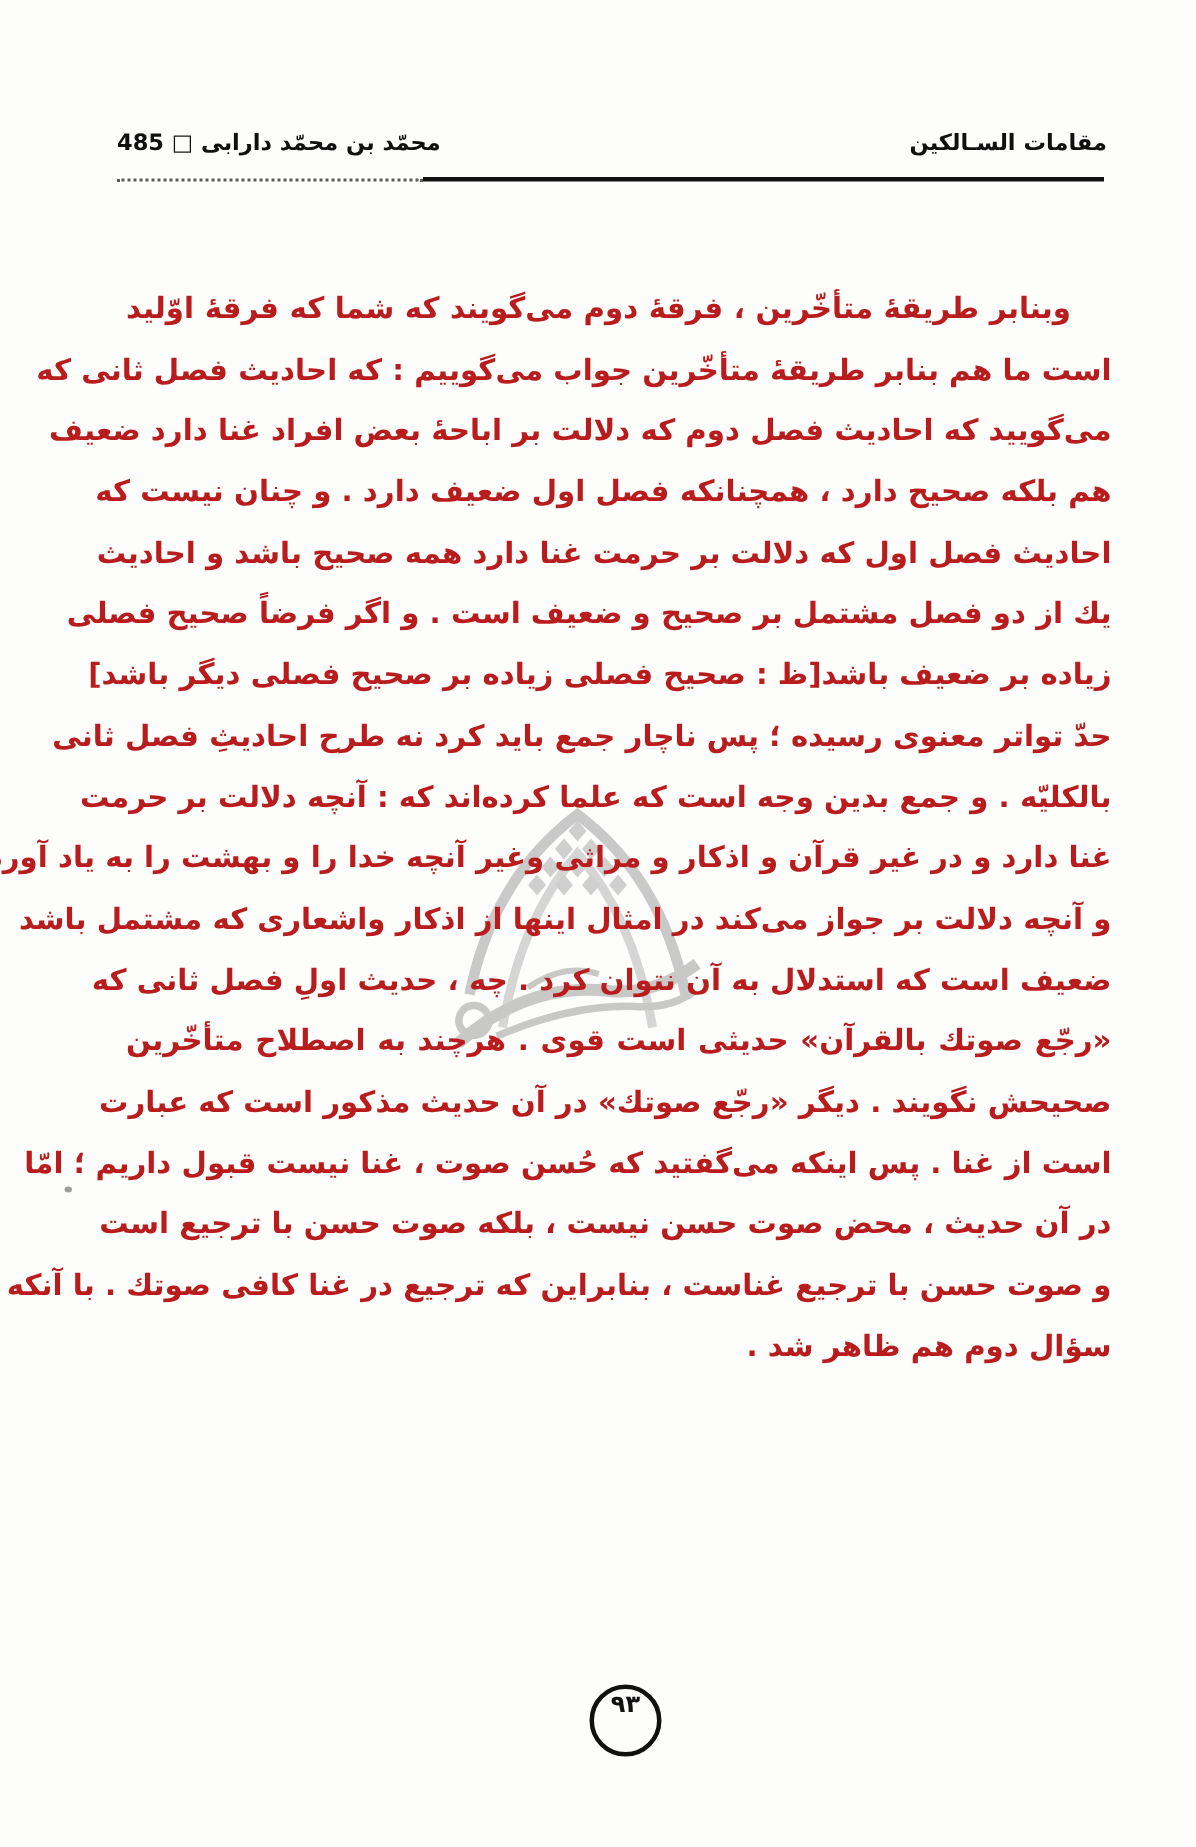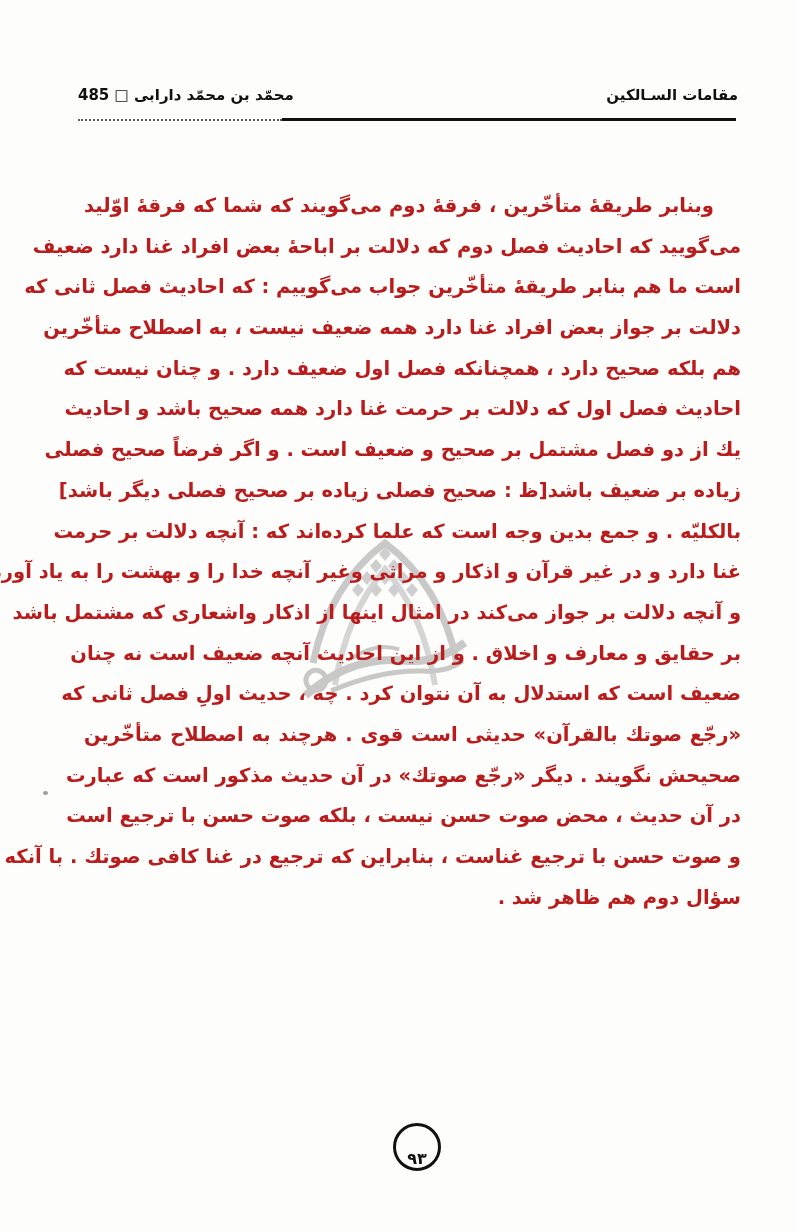--- a/index.html
+++ b/index.html
@@ -38,21 +38,21 @@
   .ln.first{padding-right:27px;}
   .ln.last{text-align:right;text-align-last:right;}
   
   .watermark{
     position:absolute;left:295px;top:533px;z-index:0;opacity:.8;
   }
   
   .pagenum{
     position:absolute;left:393px;top:1123px;width:48px;height:48px;
     box-sizing:border-box;border:3px solid #111;border-radius:50%;
-    display:flex;align-items:flex-end;justify-content:center;
+    display:flex;align-items:flex-start;justify-content:center;
     font-weight:bold;font-size:16px;z-index:2;color:#111;
   }
   .speck{
     position:absolute;left:43px;top:791px;width:5px;height:4px;
     background:#9d9d9d;border-radius:50%;z-index:0;
   }
 </style>
 </head>
 <body>
 
@@ -88,34 +88,34 @@
         <circle cx="20" cy="140" r="10" stroke-width="5"></circle>
         <path d="M8,154 Q58,118 112,130 Q142,136 172,118" stroke-width="8"></path>
         <path d="M34,152 Q86,136 128,142 Q152,146 168,136" stroke-width="5"></path>
         <path d="M58,122 Q84,108 106,118" stroke-width="4"></path>
       </g>
     </g>
   </svg>
 
   <main class="text">
     <div class="ln first">وبنابر طریقهٔ متأخّرین ، فرقهٔ دوم می‌گویند که شما که فرقهٔ اوّلید</div>
+    <div class="ln">است ما هم بنابر طریقهٔ متأخّرین جواب می‌گوییم : که احادیث فصل ثانی که</div>
     <div class="ln">می‌گویید که احادیث فصل دوم که دلالت بر اباحهٔ بعض افراد غنا دارد ضعیف</div>
-    <div class="ln">است ما هم بنابر طریقهٔ متأخّرین جواب می‌گوییم : که احادیث فصل ثانی که</div>
-    <div class="ln">دلالت بر جواز بعض افراد غنا دارد همه ضعیف نیست ، به اصطلاح متأخّرین</div>
     <div class="ln">هم بلکه صحیح دارد ، همچنانکه فصل اول ضعیف دارد . و چنان نیست که</div>
     <div class="ln">احادیث فصل اول که دلالت بر حرمت غنا دارد همه صحیح باشد و احادیث</div>
     <div class="ln">يك از دو فصل مشتمل بر صحیح و ضعیف است . و اگر فرضاً صحیح فصلی</div>
     <div class="ln">زیاده بر ضعیف باشد[ظ : صحیح فصلی زیاده بر صحیح فصلی دیگر باشد]</div>
+    <div class="ln">حدّ تواتر معنوی رسیده ؛ پس ناچار جمع باید کرد نه طرح احادیثِ فصل ثانی</div>
     <div class="ln">بالکلیّه . و جمع بدین وجه است که علما کرده‌اند که : آنچه دلالت بر حرمت</div>
     <div class="ln">غنا دارد و در غیر قرآن و اذکار و مراثی وغیر آنچه خدا را و بهشت را به یاد آورد</div>
     <div class="ln">و آنچه دلالت بر جواز می‌کند در امثال اینها از اذکار واشعاری که مشتمل باشد</div>
-    <div class="ln">بر حقایق و معارف و اخلاق . و از این احادیث آنچه ضعیف است نه چنان</div>
     <div class="ln">ضعیف است که استدلال به آن نتوان کرد . چه ، حدیث اولِ فصل ثانی که</div>
     <div class="ln">«رجّع صوتك بالقرآن» حدیثی است قوی . هرچند به اصطلاح متأخّرین</div>
     <div class="ln">صحیحش نگویند . دیگر «رجّع صوتك» در آن حدیث مذکور است که عبارت</div>
+    <div class="ln">است از غنا . پس اینکه می‌گفتید که حُسن صوت ، غنا نیست قبول داریم ؛ امّا</div>
     <div class="ln">در آن حدیث ، محض صوت حسن نیست ، بلکه صوت حسن با ترجیع است</div>
     <div class="ln">و صوت حسن با ترجیع غناست ، بنابراین که ترجیع در غنا کافی صوتك . با آنکه</div>
     <div class="ln last">سؤال دوم هم ظاهر شد .</div>
   </main>
 
   <div class="speck"></div>
 
   <div class="pagenum">
     <span>۹۳</span>
   </div>

